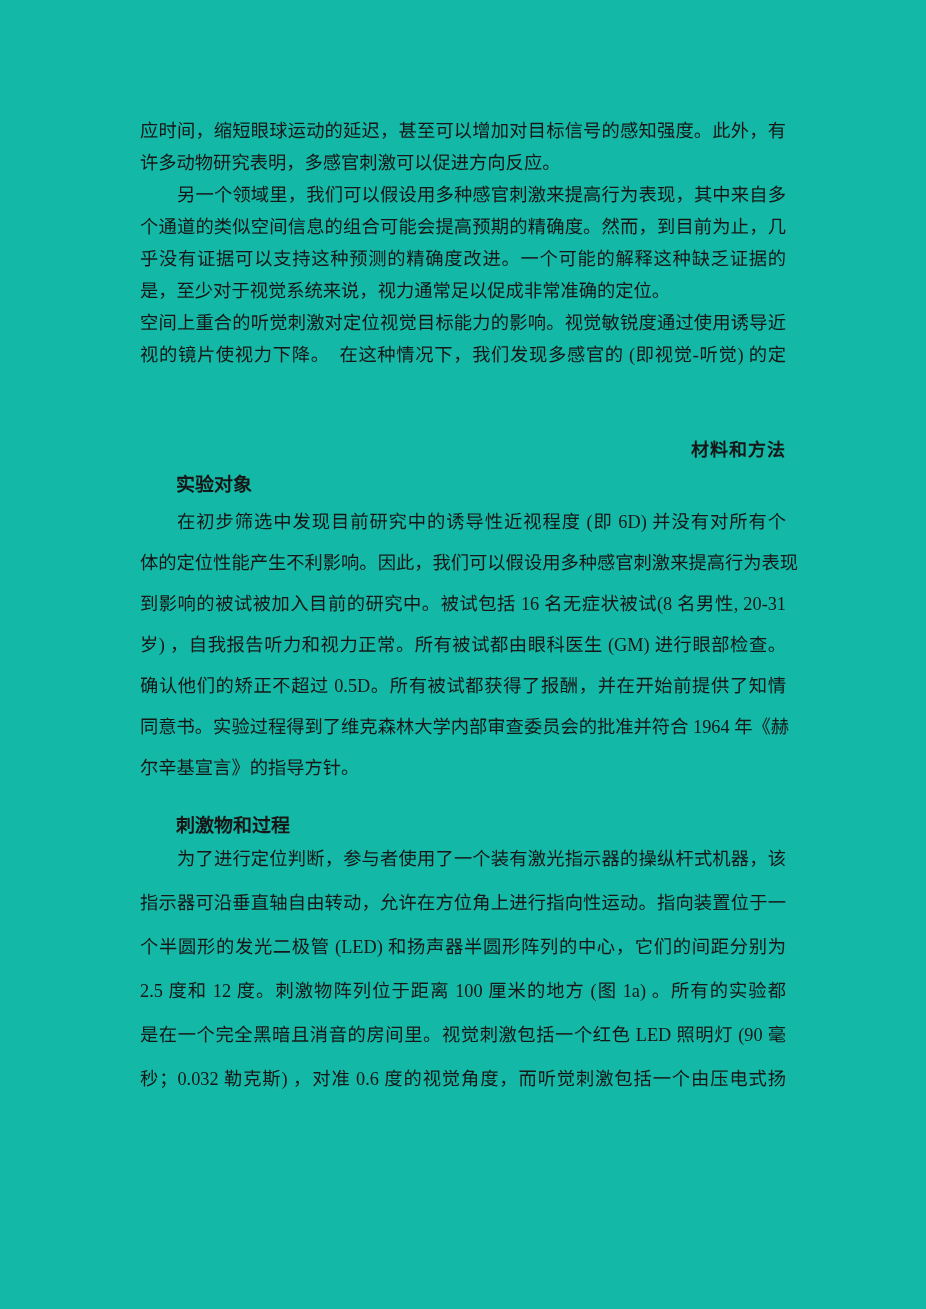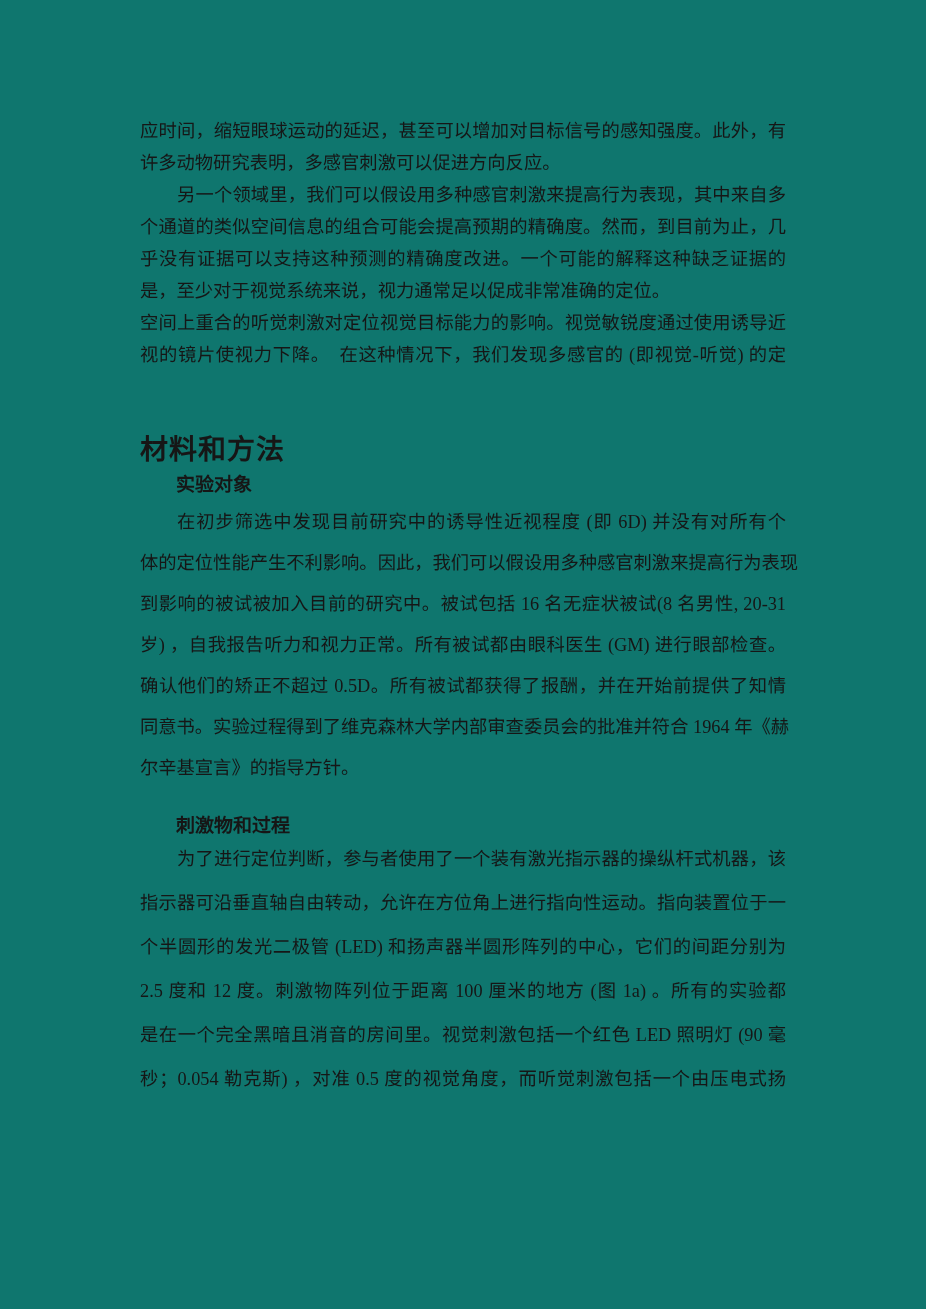--- a/index.html
+++ b/index.html
@@ -4,21 +4,21 @@
 <style>
   html, body {
     margin: 0;
     padding: 0;
     background: #ffffff;
   }
   .page {
     position: relative;
     width: 926px;
     height: 1309px;
-    background: #0f766e;
+    background: #14b8a6;
     overflow: hidden;
     font-family: "Liberation Serif", "DejaVu Serif", serif;
     color: #161616;
   }
   .doc-body {
     position: absolute;
     left: 140px;
     top: 0;
     width: 646px;
     padding-top: 115px;
@@ -31,25 +31,26 @@
     font-size: 18.3px;
     white-space: nowrap;
   }
   .line.short { text-align-last: left; }
   .line.ind { text-indent: 37px; }
   .para.tight .line { line-height: 32px; }
   .para.mid  .line { line-height: 41px; }
   .para.loose .line { line-height: 44px; }
   .para.loose { margin-top: -6px; }
   .h1 {
-    font-size: 28px;
+    font-size: 18px;
     font-weight: bold;
     line-height: 36px;
     margin-top: 61px;
     letter-spacing: 1px;
+    text-align: right;
   }
   .h2 {
     font-size: 19px;
     font-weight: bold;
     line-height: 34px;
     margin-top: 0;
     margin-left: 36px;
   }
   .h2.gap-above { margin-top: 20px; }
 </style>
@@ -83,16 +84,16 @@
         <div class="line">同意书。实验过程得到了维克森林大学内部审查委员会的批准并符合 1964 年《赫</div>
         <div class="line short">尔辛基宣言》的指导方针。</div>
       </div>
       <div class="h2 gap-above">刺激物和过程</div>
       <div class="para loose">
         <div class="line ind">为了进行定位判断，参与者使用了一个装有激光指示器的操纵杆式机器，该</div>
         <div class="line">指示器可沿垂直轴自由转动，允许在方位角上进行指向性运动。指向装置位于一</div>
         <div class="line">个半圆形的发光二极管 (LED) 和扬声器半圆形阵列的中心，它们的间距分别为</div>
         <div class="line">2.5 度和 12 度。刺激物阵列位于距离 100 厘米的地方 (图 1a) 。所有的实验都</div>
         <div class="line">是在一个完全黑暗且消音的房间里。视觉刺激包括一个红色 LED 照明灯 (90 毫</div>
-        <div class="line">秒；0.054 勒克斯) ，对准 0.5 度的视觉角度，而听觉刺激包括一个由压电式扬</div>
+        <div class="line">秒；0.032 勒克斯) ，对准 0.6 度的视觉角度，而听觉刺激包括一个由压电式扬</div>
       </div>
     </div>
 </div>
 
 </body></html>

